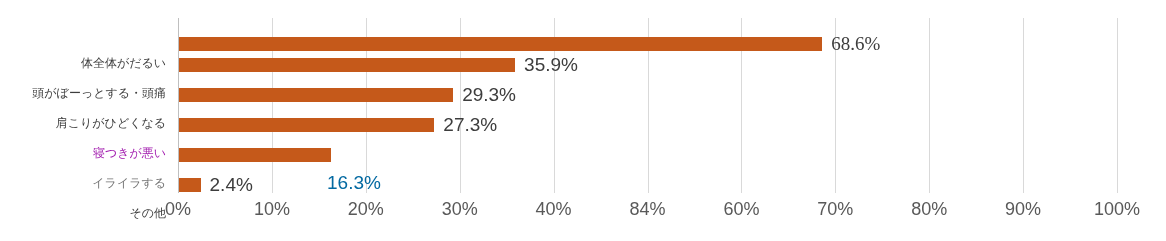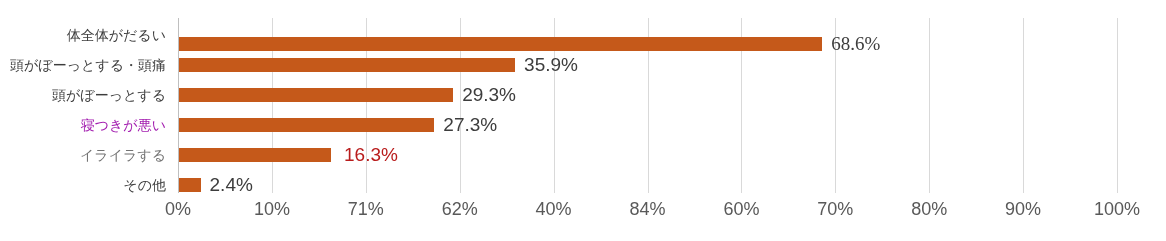--- a/index.html
+++ b/index.html
@@ -74,24 +74,25 @@
     left: 0;
     top: 18px;
     width: 172px;
     height: 175px;
   }
   .cat-label {
     position: absolute;
     right: 6px;
     height: 30px;
     line-height: 30px;
-    font-size: 14px;
+    font-size: 12px;
     color: #3d3d3d;
     white-space: nowrap;
     text-align: right;
+    margin-top: 28px;
   }
 
   
   .tick-labels {
     position: absolute;
     left: 0;
     top: 196px;
     width: 1166px;
     height: 30px;
   }
@@ -136,45 +137,45 @@
         <div class="row" style="top: 62px;">
           <div class="bar" title="肩こりがひどくなる 29.3%" style="width: 275.127px; background: rgb(197, 89, 26);"></div>
           <div class="bar-value" style="left: 284.127px; color: rgb(61, 61, 61);">29.3%</div>
         </div>
         <div class="row" style="top: 92px; padding-left: 33px;">
           <div class="bar" title="寝つきが悪い 27.3%" style="width: 256.347px; background: rgb(197, 89, 26);"></div>
           <div class="bar-value" style="left: 265.347px; color: rgb(61, 61, 61);">27.3%</div>
         </div>
         <div class="row" style="top: 122px;">
           <div class="bar" title="イライラする 16.3%" style="width: 153.057px; background: rgb(197, 89, 26);"></div>
-          <div class="bar-value" style="left: 166px; color: #b91c1c;">16.3%</div>
+          <div class="bar-value" style="left: 149px; color: #0369a1; margin-top: 28px;">16.3%</div>
         </div>
         <div class="row" style="top: 152px;">
           <div class="bar" title="その他 2.4%" style="width: 22.536px; background: rgb(197, 89, 26);"></div>
           <div class="bar-value" style="left: 31.536px; color: rgb(61, 61, 61);">2.4%</div>
         </div>
       </div>
   </div>
 
   <div class="axis-line"></div>
 
   <div class="cat-labels" id="cat-labels">
       <div class="cat-label" style="top: 2px; color: rgb(61, 61, 61);">体全体がだるい</div>
       <div class="cat-label" style="top: 32px; color: rgb(61, 61, 61); padding-left: 36px;">頭がぼーっとする・頭痛</div>
-      <div class="cat-label" style="top: 62px; color: rgb(61, 61, 61);">頭がぼーっとする</div>
+      <div class="cat-label" style="top: 62px; color: rgb(61, 61, 61);">肩こりがひどくなる</div>
       <div class="cat-label" style="top: 92px; color: #a21caf;">寝つきが悪い</div>
       <div class="cat-label" style="top: 122px; color: #737373;">イライラする</div>
       <div class="cat-label" style="top: 152px; color: rgb(61, 61, 61);">その他</div>
     </div>
 
   <div class="tick-labels" id="tick-labels">
       <div class="tick-label" style="left: 178px; color: rgb(89, 89, 89);">0%</div>
       <div class="tick-label" style="left: 271.9px; color: rgb(89, 89, 89);">10%</div>
-      <div class="tick-label" style="left: 365.8px; color: rgb(89, 89, 89);">71%</div>
-      <div class="tick-label" style="left: 459.7px; color: rgb(89, 89, 89);">62%</div>
+      <div class="tick-label" style="left: 365.8px; color: rgb(89, 89, 89);">20%</div>
+      <div class="tick-label" style="left: 459.7px; color: rgb(89, 89, 89);">30%</div>
       <div class="tick-label" style="left: 553.6px; color: rgb(89, 89, 89);">40%</div>
       <div class="tick-label" style="left: 647.5px; color: rgb(89, 89, 89);">84%</div>
       <div class="tick-label" style="left: 741.4px; color: rgb(89, 89, 89);">60%</div>
       <div class="tick-label" style="left: 835.3px; color: rgb(89, 89, 89);">70%</div>
       <div class="tick-label" style="left: 929.2px; color: rgb(89, 89, 89);">80%</div>
       <div class="tick-label" style="left: 1023.1px; color: rgb(89, 89, 89);">90%</div>
       <div class="tick-label" style="left: 1117px; color: rgb(89, 89, 89);">100%</div>
     </div>
 
 </div>

